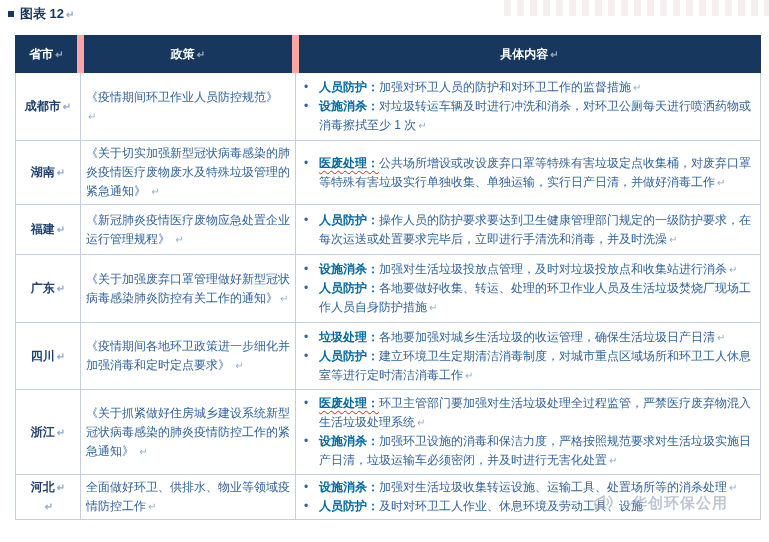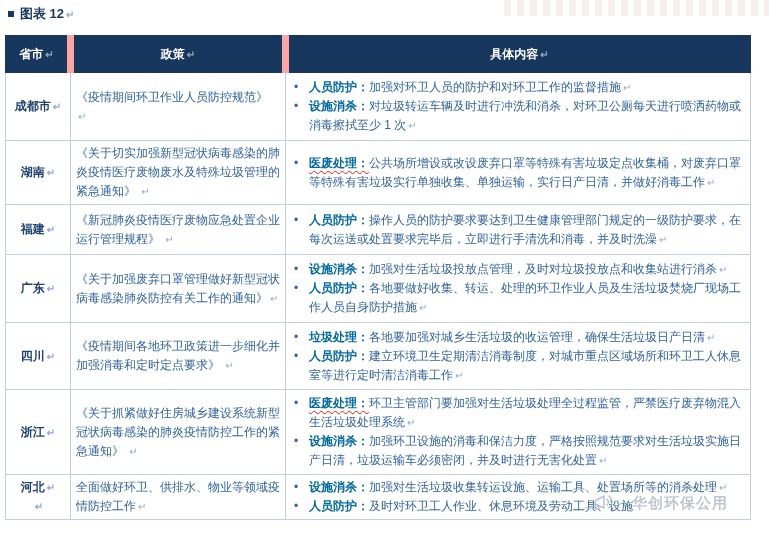--- a/index.html
+++ b/index.html
@@ -24,21 +24,21 @@
     position: absolute; left: 8px; top: 5px;
     display: flex; align-items: center;
     color: #17365D; font-weight: bold; font-size: 13px;
     white-space: nowrap;
   }
   .sq { width: 6px; height: 6px; background: #17365D; margin-right: 6px; flex: 0 0 auto; }
   .fig-label { margin-right: 0; }
 
   
   .tbl {
-    position: absolute; left: 5px; top: 35px; width: 745px;
+    position: absolute; left: 15px; top: 35px; width: 745px;
     display: table; table-layout: fixed; border-collapse: collapse;
     font-size: 12px;
   }
   .tr { display: table-row; }
   .td {
     display: table-cell; vertical-align: middle;
     border: 1px solid #C3CFDE;
     line-height: 19px;
     padding: 3px 6px;
   }

